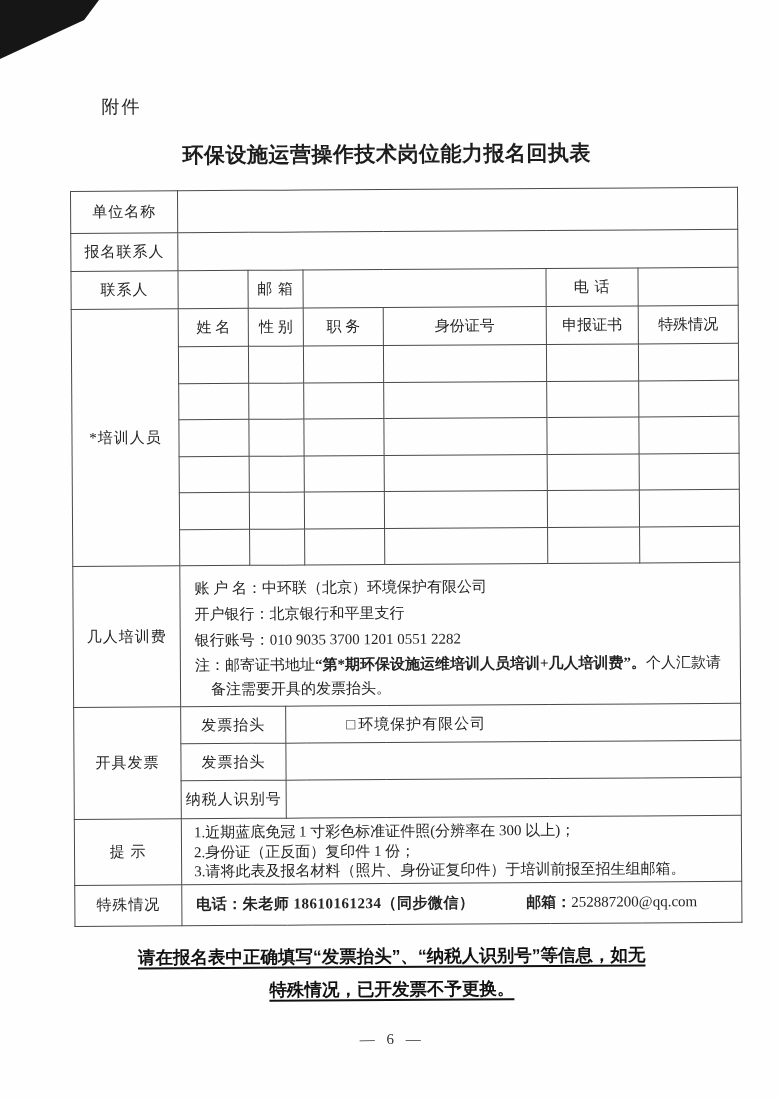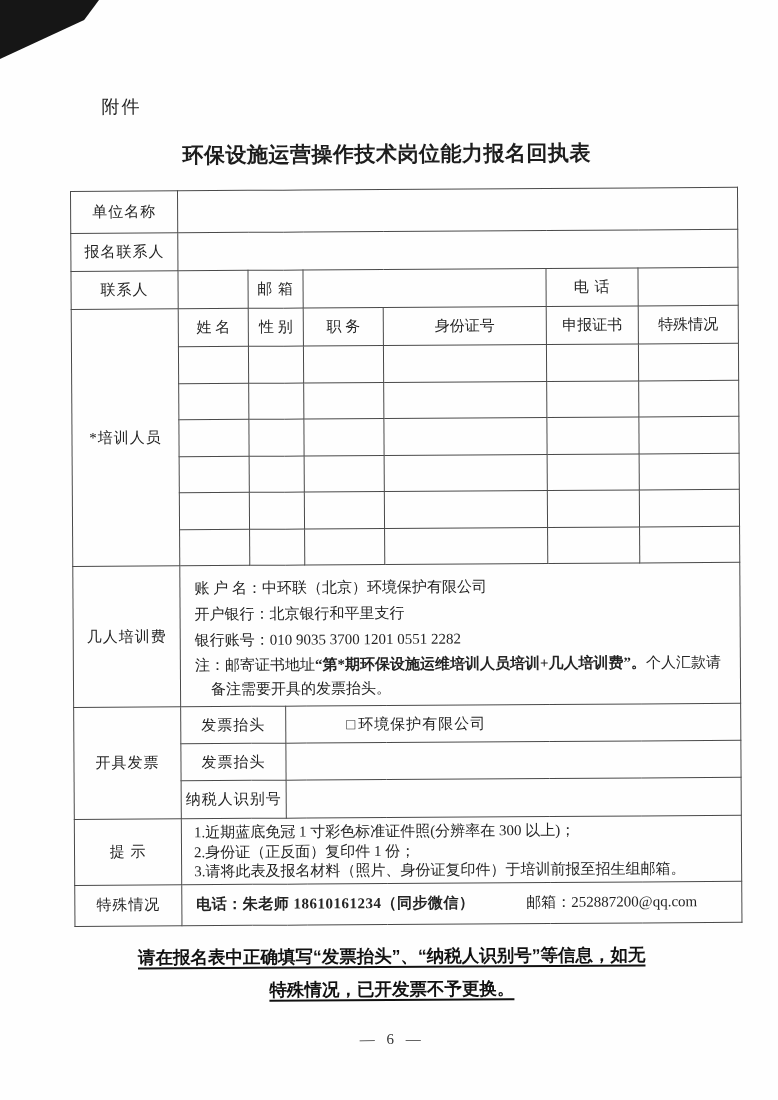--- a/index.html
+++ b/index.html
@@ -52,21 +52,21 @@
   .remit .note { padding-left:16px; text-indent:-16px; line-height:24px; }
   .remit .note b { font-weight:bold; }
 
   .inv-value { padding-left:60px; letter-spacing:1px; }
   .cbx { display:inline-block; margin-right:2px; }
 
   .tips { padding:4px 6px 2px 12px; font-size:14.5px; line-height:19.5px; vertical-align:middle; }
   .contact-line { padding-left:14px; font-size:15px; }
   .contact-line .ph { font-weight:bold; letter-spacing:0.5px; }
   .contact-line .em { margin-left:48px; }
-  .contact-line .em b { font-weight:normal; }
+  .contact-line .em b { font-weight:bold; }
 
   .footer-note {
     margin-top:15px; text-align:center;
     font-family:"Liberation Sans","DejaVu Sans",sans-serif;
     font-weight:bold; font-size:17.5px; color:#111;
     line-height:33px;
   }
   .footer-note .u {
     text-decoration:underline;
     text-underline-offset:4px;

